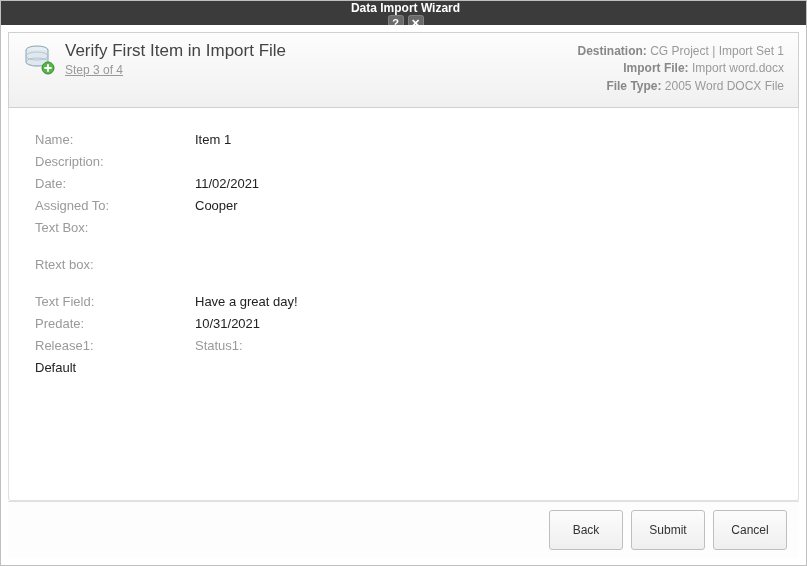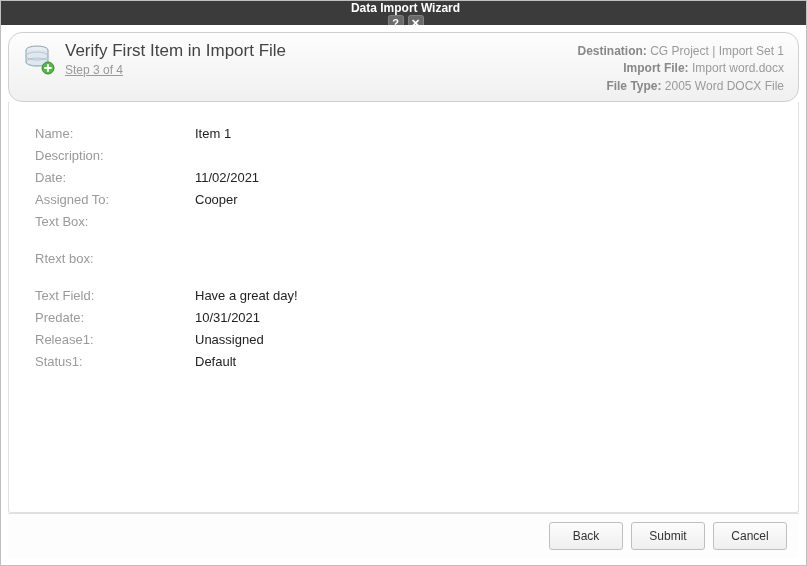--- a/index.html
+++ b/index.html
@@ -10,40 +10,40 @@
     
     .titlebar { background: #3b3b3b; color: #fff; height: 24px; display:flex; align-items:center; justify-content:space-between; padding: 0 6px 0 10px; font-size: 12px; font-weight: bold; flex-direction: column; }
     .titlebar .title { }
     .titlebar .controls { display:flex; gap:4px; }
     .titlebar .control { width:16px; height:16px; border-radius:3px; background:#6a6a6a; color:#fff; display:flex; align-items:center; justify-content:center; font-size:11px; font-weight:bold; cursor:pointer; box-shadow: inset 0 0 0 1px rgba(255,255,255,0.15); }
 
     
     .content { flex:1; display:flex; flex-direction:column; padding:7px; background:#fff; }
 
     
-    .header-panel { border:1px solid #d0d0d0; border-radius:14px; background: linear-gradient(to bottom, #fdfdfd, #f0f0f0); padding:10px 14px 6px 14px; display:flex; align-items:flex-start; justify-content:space-between; }
+    .header-panel { border:1px solid #d0d0d0; border-radius:0; background: linear-gradient(to bottom, #fdfdfd, #f0f0f0); padding:10px 14px 12px 14px; display:flex; align-items:flex-start; justify-content:space-between; }
     .header-left { display:flex; align-items:flex-start; gap:10px; }
     .header-icon { width:32px; height:32px; position:relative; flex-shrink:0; }
     .header-title { font-size:17px; color:#444; line-height:1.2; margin-top:-2px; }
     .header-step { font-size:12px; color:#999; margin-top:2px;text-decoration:underline; }
     .header-right { text-align:right; font-size:12px; color:#9a9a9a; line-height:1.45; }
     .header-right .label { font-weight:bold; color:#888; }
     .header-right .value { color:#9a9a9a; }
 
     
     .body-panel { flex:1; border:1px solid #e0e0e0; border-top:none; background:#fff; padding:22px 26px; border-bottom-left-radius:3px; border-bottom-right-radius:3px; }
     .fields { display:grid; grid-template-columns: 160px auto; row-gap: 3px; font-size:13px; align-items:start; }
     .field-label { color:#9a9a9a; padding:2px 0; }
     .field-value { color:#222; padding:2px 0; }
     .full { grid-column: 1 / span 2; color:#222; padding:2px 0; }
     .spacer { grid-column: 1 / span 2; height:12px; }
 
     
     .footer-panel { border-top:1px solid #e0e0e0; background:#fdfdfd; padding:8px 12px; display:flex; justify-content:flex-end; gap:8px; }
-    .btn { min-width:74px; height:28px; font-size:12px; color:#333; background:linear-gradient(to bottom,#fcfcfc,#efefef); border:1px solid #bfbfbf; border-radius:3px; padding:0 4px; cursor:pointer; }
+    .btn { min-width:74px; height:40px; font-size:12px; color:#333; background:linear-gradient(to bottom,#fcfcfc,#efefef); border:1px solid #bfbfbf; border-radius:3px; padding:0 4px; cursor:pointer; }
 
     
     .db-icon svg { width:32px; height:32px; }
   </style>
 </head>
 <body>
 
 <div class="window">
 
   <div class="titlebar">
@@ -106,21 +106,20 @@
 
         <div class="spacer"></div>
 
         <div class="field-label">Text Field:</div>
         <div class="field-value">Have a great day!</div>
 
         <div class="field-label">Predate:</div>
         <div class="field-value">10/31/2021</div>
 
         <div class="field-label">Release1:</div>
-        <div class="field-value">Unassigned</div>
 
         <div class="field-label">Status1:</div>
         <div class="field-value">Default</div>
 
       </div>
     </div>
 
     <div class="footer-panel">
       <button class="btn">Back</button>
       <button class="btn">Submit</button>

